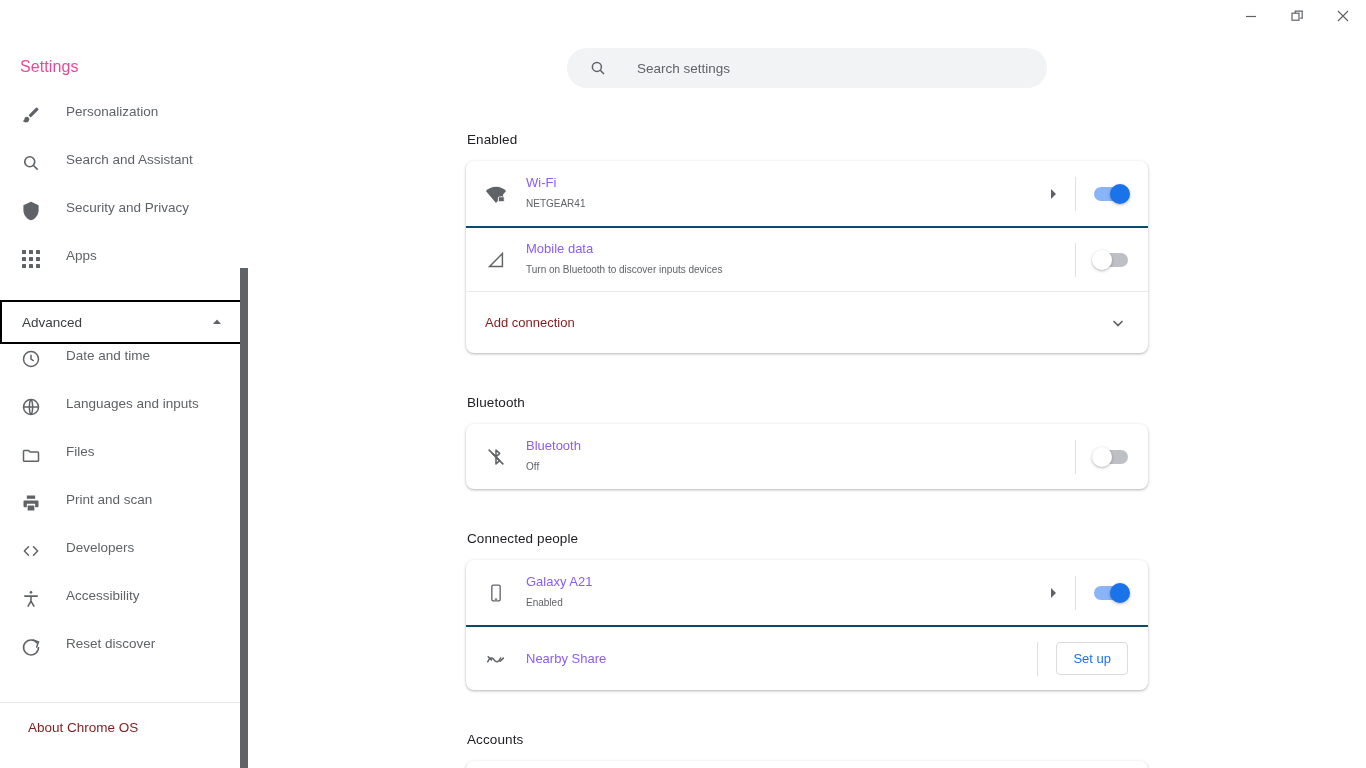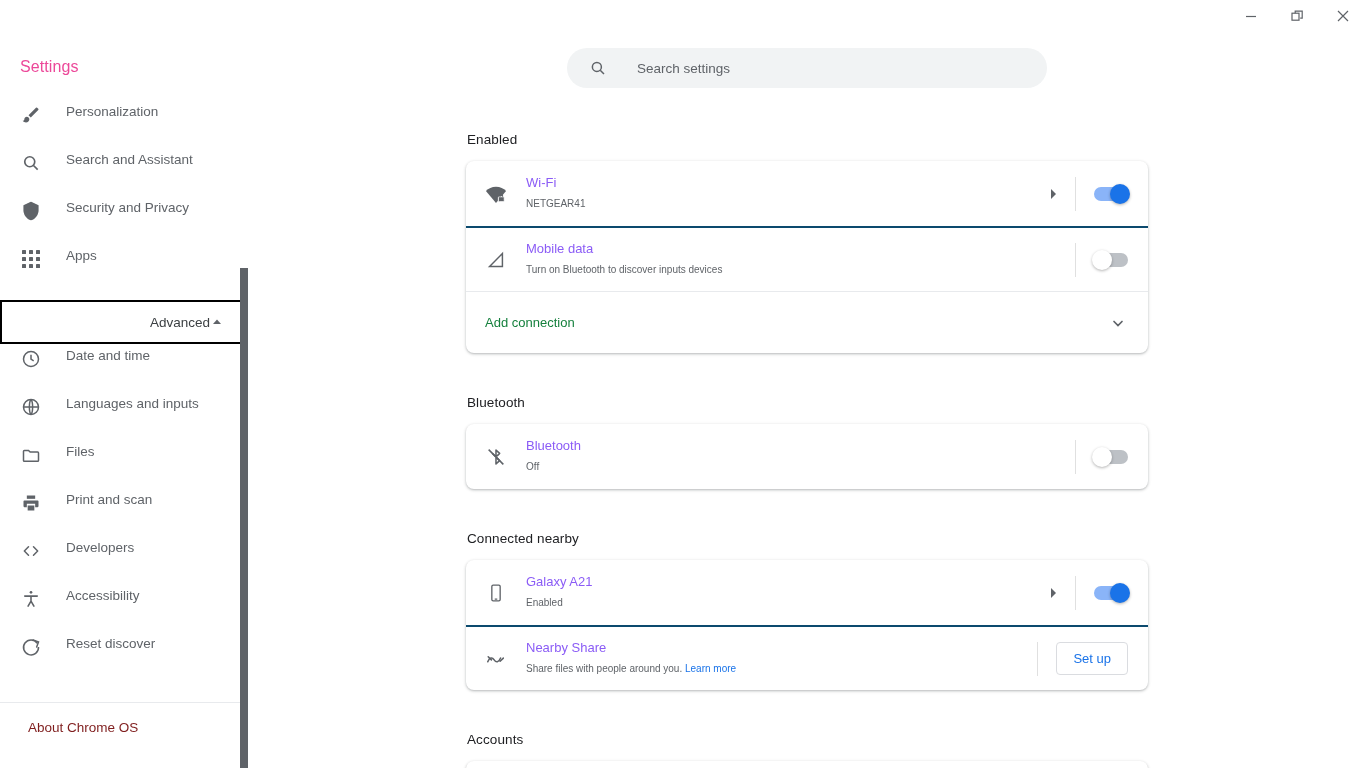--- a/index.html
+++ b/index.html
@@ -65,21 +65,21 @@
     color: #5f6368;
   }
   .nav-item .ico svg { display: block; }
   .nav-label { white-space: nowrap; }
 
   
   .advanced-row {
     position: relative;
     display: flex;
     align-items: center;
-    justify-content: flex-end;
+    justify-content: space-between;
     height: 44px;
     margin: 4px 0;
     padding: 0 22px 0 20px;
     border: 2px solid #000000;
     width: 248px;
     background: #ffffff;
     cursor: pointer;
     color: #3c4043;
     font-size: 13.5px;
   }
@@ -240,21 +240,21 @@
   .toggle.off .knob { left: -2px; background: #ffffff; }
 
   .expand-row {
     display: flex;
     align-items: center;
     justify-content: space-between;
     min-height: 62px;
     padding: 0 22px 0 19px;
     cursor: pointer;
   }
-  .expand-row .lbl { font-size: 13px; color: #15803d; }
+  .expand-row .lbl { font-size: 13px; color: #7f1d1d; }
   .expand-row .chev { color: #5f6368; display: flex; }
 
   .btn-outline {
     border: 1px solid #dadce0;
     border-radius: 4px;
     background: #ffffff;
     color: #1a73e8;
     font-family: Liberation Sans, sans-serif;
     font-size: 13px;
     padding: 8px 16px;
@@ -519,21 +519,21 @@
           </span>
           <span class="row-divider"></span>
           <span class="toggle off">
               <span class="knob"></span>
             </span>
         </div>
       </div>
     </div>
 
     <div class="section">
-      <div class="section-title">Connected nearby</div>
+      <div class="section-title">Connected people</div>
       <div class="card">
 
         <div class="row">
           <span class="row-ico">
             <svg width="20" height="20" viewBox="0 0 24 24" fill="none" stroke="#5f6368" stroke-width="1.6">
               <rect x="7" y="2.5" width="10" height="19" rx="1.6"></rect>
                 <path d="M10.5 19.3h3"></path>
             </svg>
           </span>
           <span class="row-text">
@@ -553,24 +553,20 @@
 
         <div class="row">
           <span class="row-ico">
             <svg width="22" height="22" viewBox="0 0 24 24" fill="none" stroke="#5f6368" stroke-width="1.7" stroke-linecap="round">
               <path d="M3 15c2-5 5-5 7-2s5 3 7-2"></path>
                 <path d="M3.5 9.5l3.5 3.5M16.5 14.5L20 11"></path>
             </svg>
           </span>
           <span class="row-text">
             <span class="row-title">Nearby Share</span>
-            <div class="row-sub">
-              <span>Share files with people around you.</span>
-              <a href="#">Learn more</a>
-            </div>
           </span>
           <span class="row-divider"></span>
           <button class="btn-outline">Set up</button>
         </div>
 
       </div>
     </div>
 
     <div class="section">
       <div class="section-title">Accounts</div>

